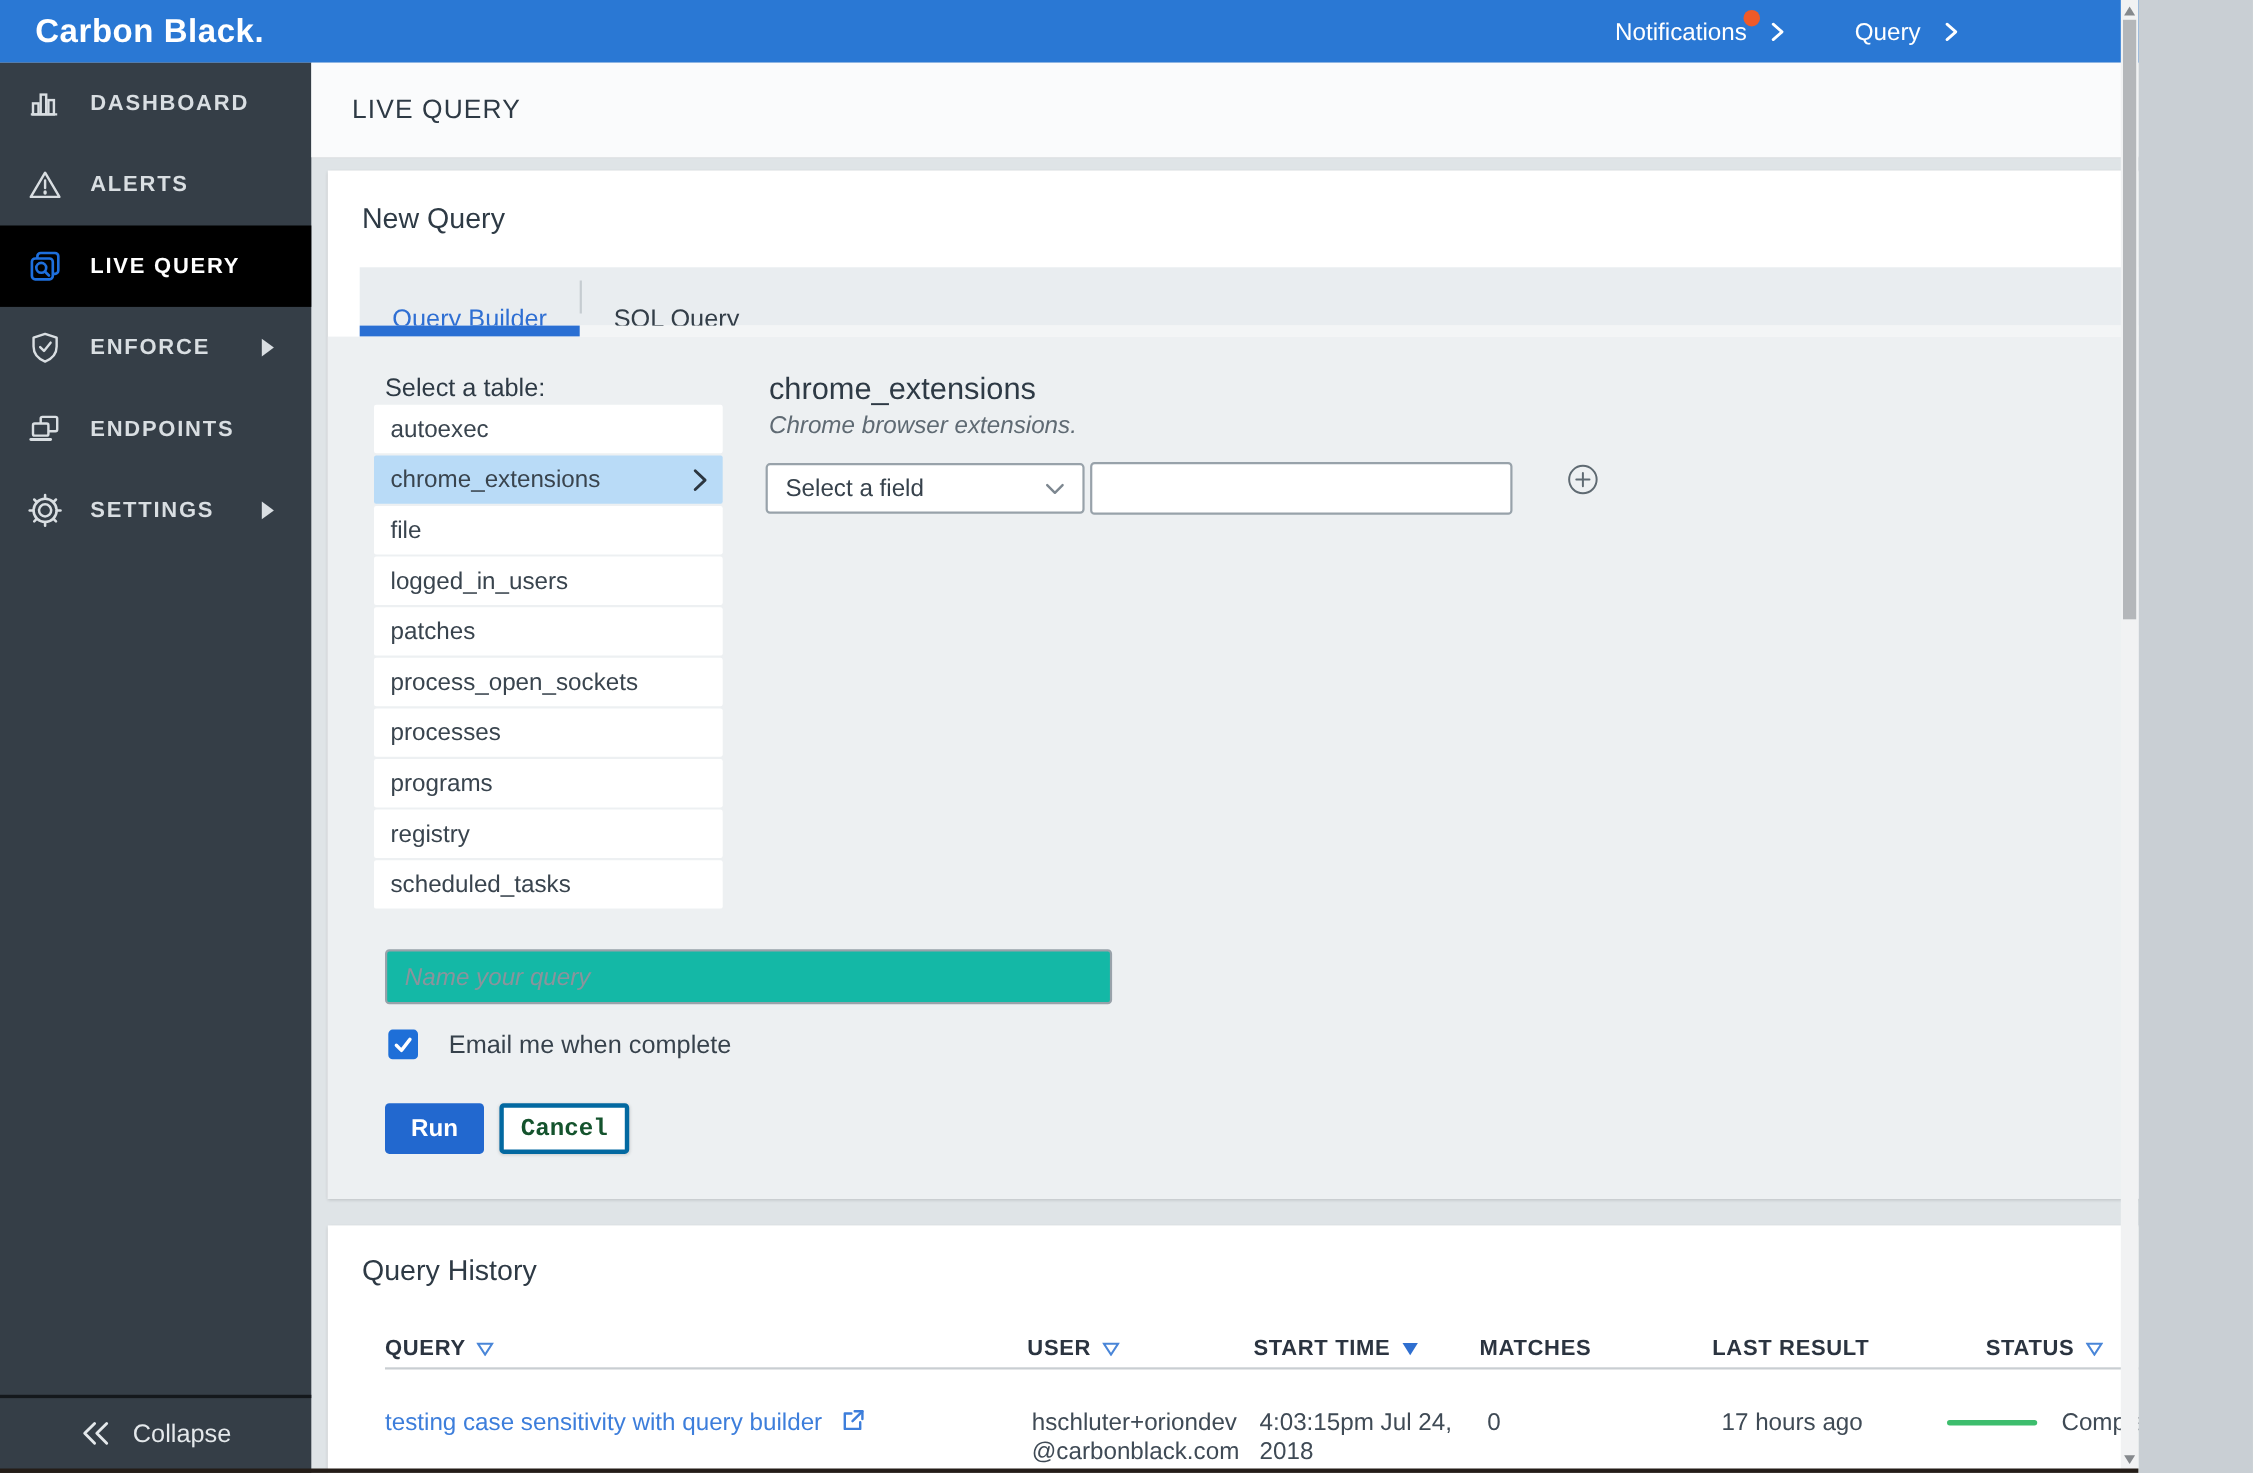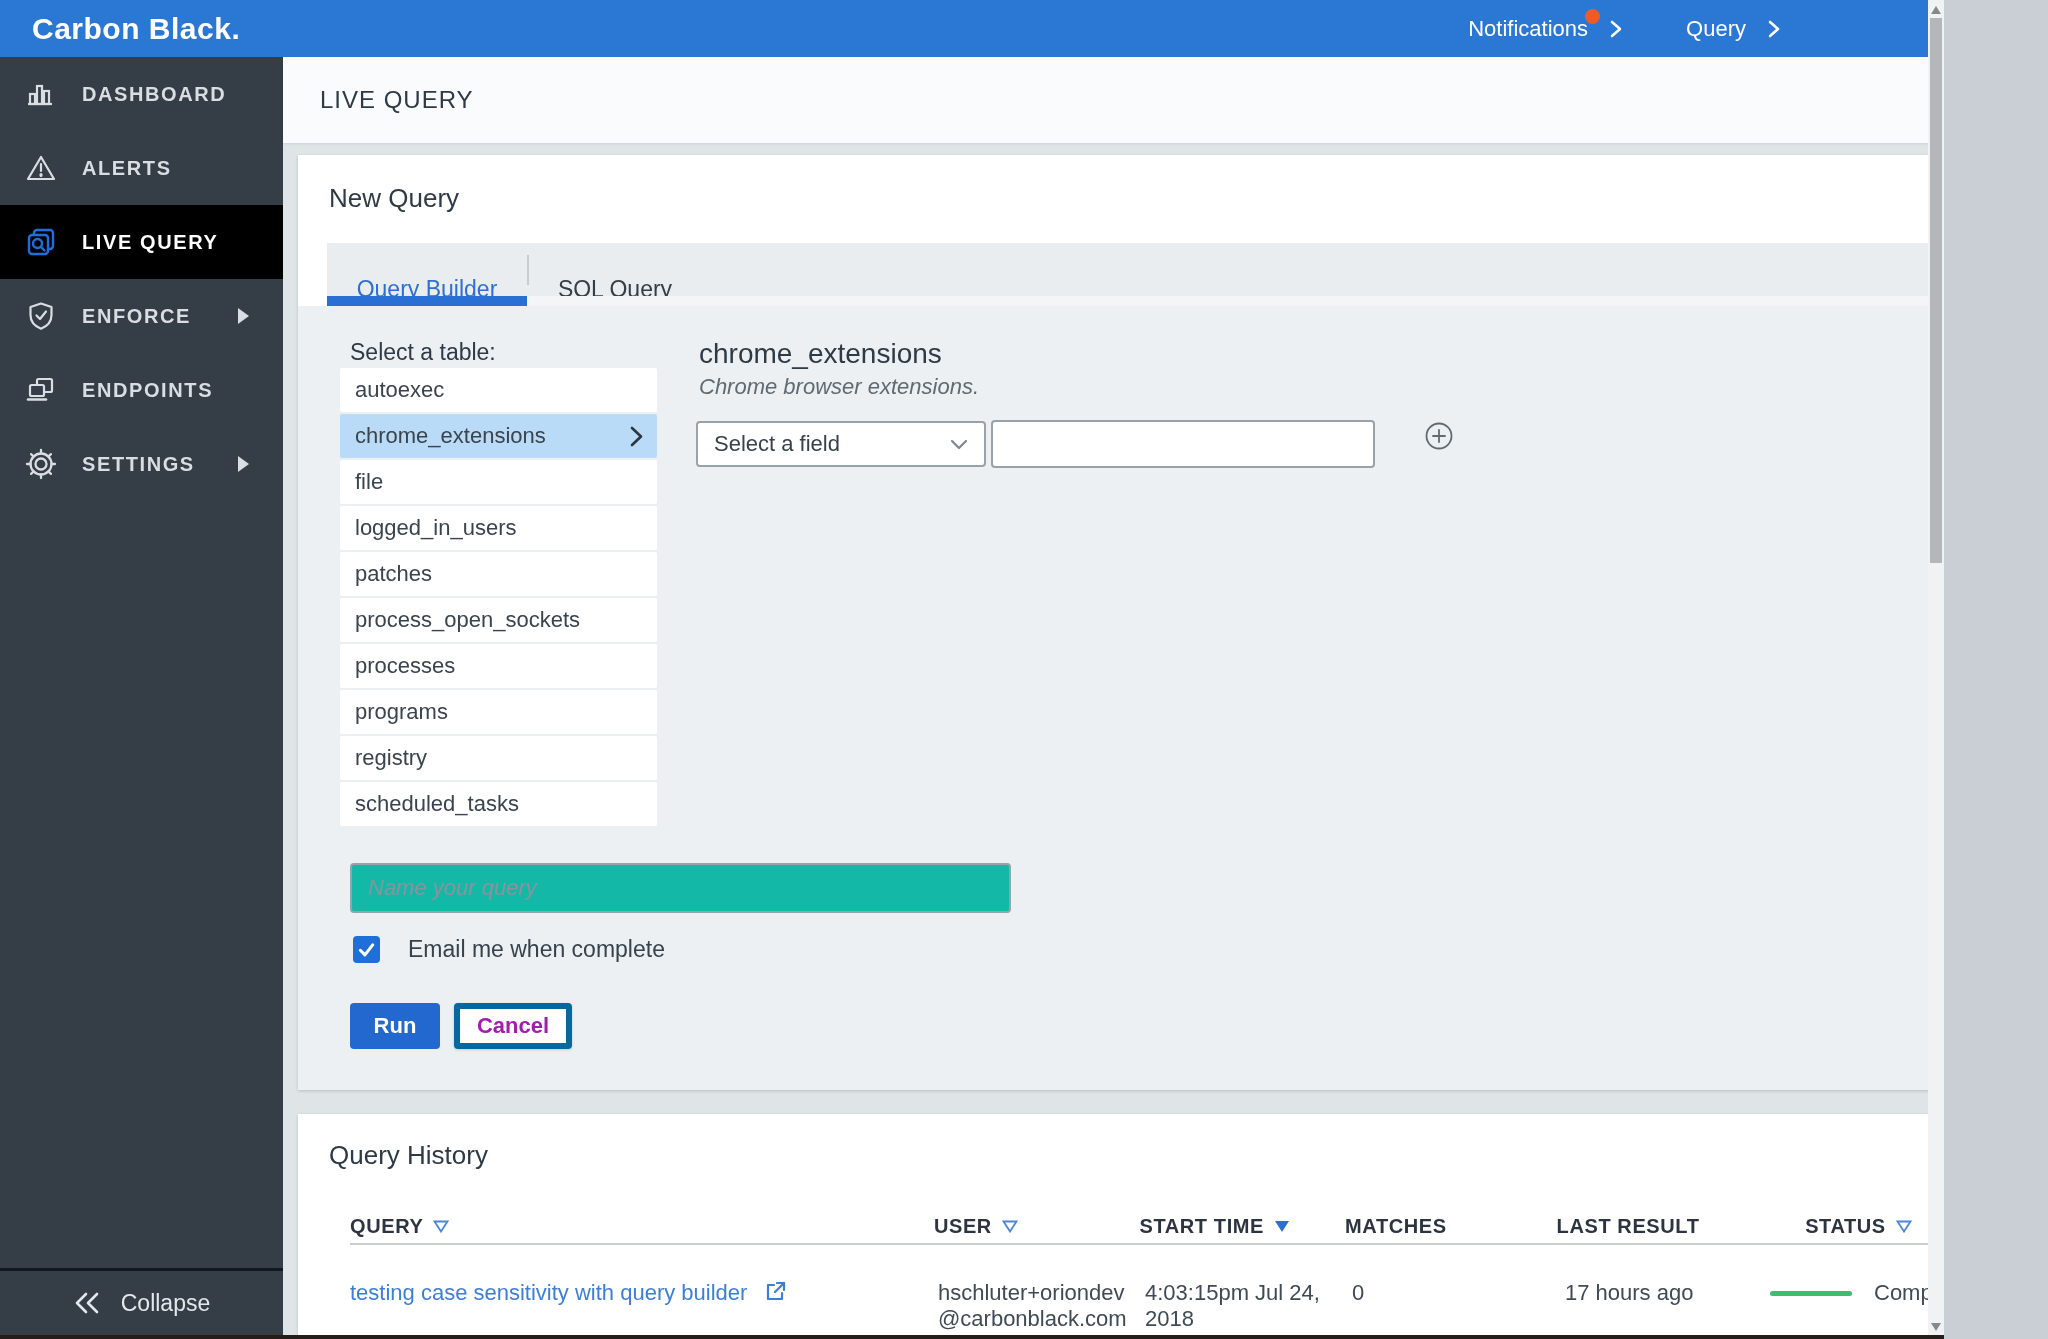--- a/index.html
+++ b/index.html
@@ -64,23 +64,23 @@
     border:2px solid #98a2aa; border-radius:4px; font-size:22px; padding:1px 16px; color:#333;
     font-family:"Liberation Sans",sans-serif; }
   .name-input::placeholder { font-style:italic; color:#8a949c; }
   .email-row { position:absolute; left:55px; top:630px; display:flex; align-items:center; gap:28px; }
   .checkbox { width:27px; height:27px; background:#1e6fd8; border-radius:4px; display:flex;
     align-items:center; justify-content:center; cursor:pointer; }
   .email-label { font-size:23px; color:#37424c; }
   .actions { position:absolute; left:52px; top:697px; display:flex; gap:14px; }
   .run-btn { width:90px; height:46px; background:#2268cf; color:#fff; border:none; border-radius:4px;
     font-size:22px; font-weight:bold; cursor:pointer; font-family:"Liberation Sans",sans-serif; }
-  .cancel-btn { width:118px; height:46px; background:#fff; color:#a21caf; border:6px solid #0369a1;
+  .cancel-btn { width:118px; height:46px; background:#fff; color:#14532d; border:4px solid #0369a1;
     border-radius:4px; font-size:22px; font-weight:bold; box-shadow:0 1px 3px rgba(0,0,0,.15);
-    cursor:pointer; font-family:Liberation Sans, sans-serif; }
+    cursor:pointer; font-family:Liberation Mono, monospace; }
   
   .history-card { left:15px; top:1057px; width:1714px; height:300px; }
   .h-title { position:absolute; left:31px; top:26px; font-size:26px; color:#2e3a45; }
   .h-header { position:absolute; left:52px; top:101px; right:38px; display:flex; }
   .h-cell { font-size:20px; font-weight:bold; color:#2b3440; letter-spacing:.6px; display:flex;
     align-items:center; gap:10px; }
   .h-sep { position:absolute; left:52px; right:27px; top:129px; height:2px; background:#c9ced2; }
   .h-row { position:absolute; left:52px; top:166px; right:27px; display:flex; }
   .r-cell { font-size:22px; color:#3f4a55; line-height:26px; padding-right:18px; }
   .c1{width:588px;} .c2{width:207px;} .c3{width:207px;} .c4{width:213px;} .c5{width:205px;} .c6{width:215px;}

